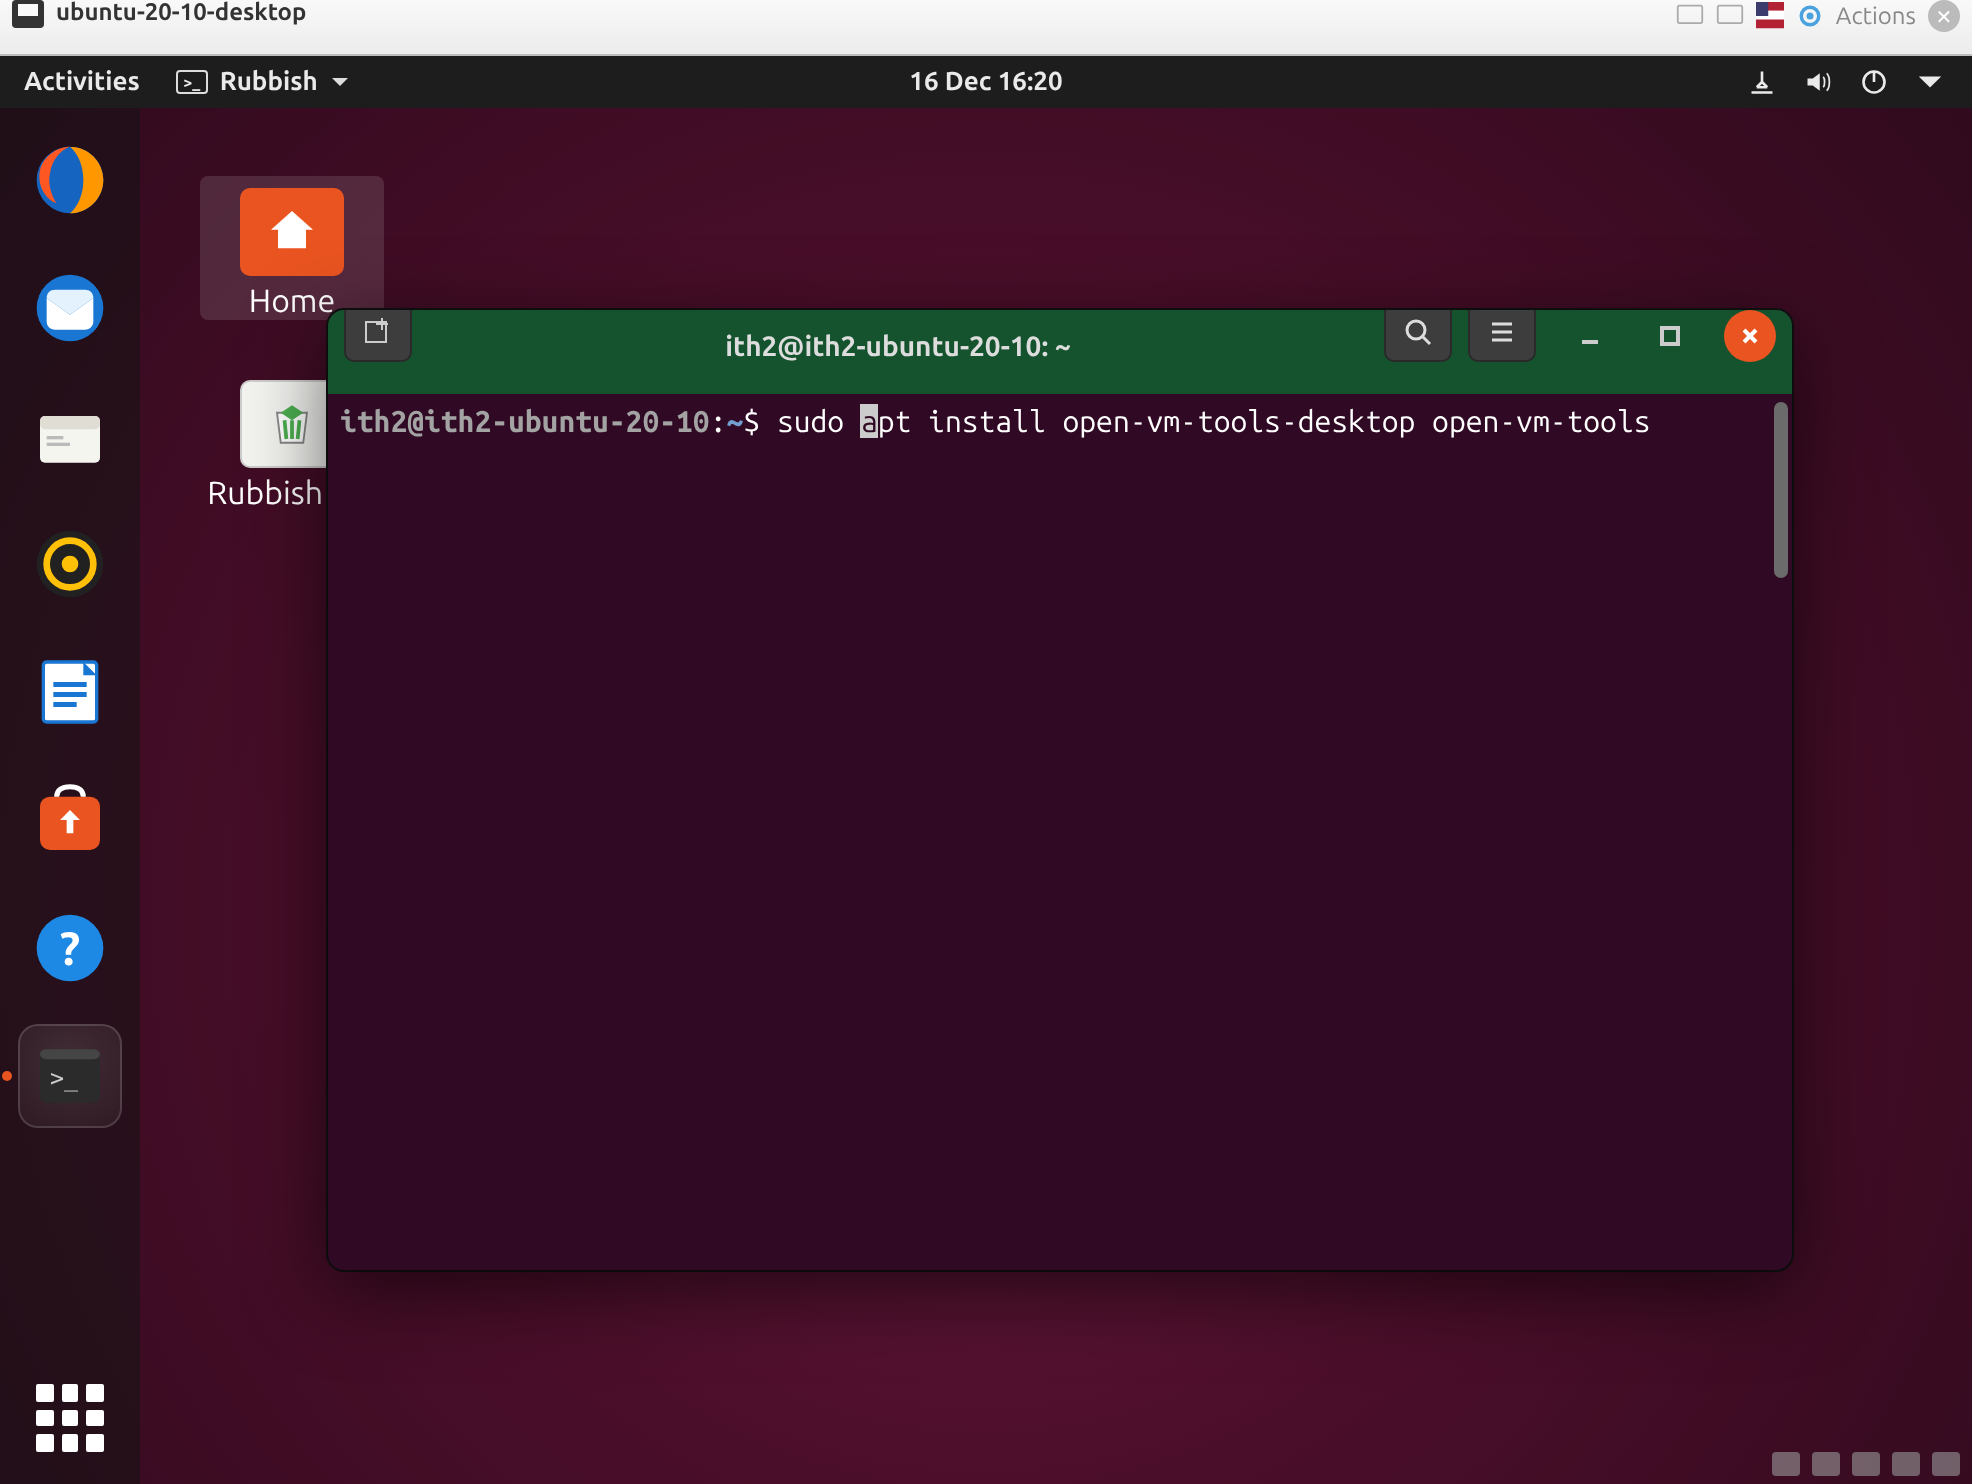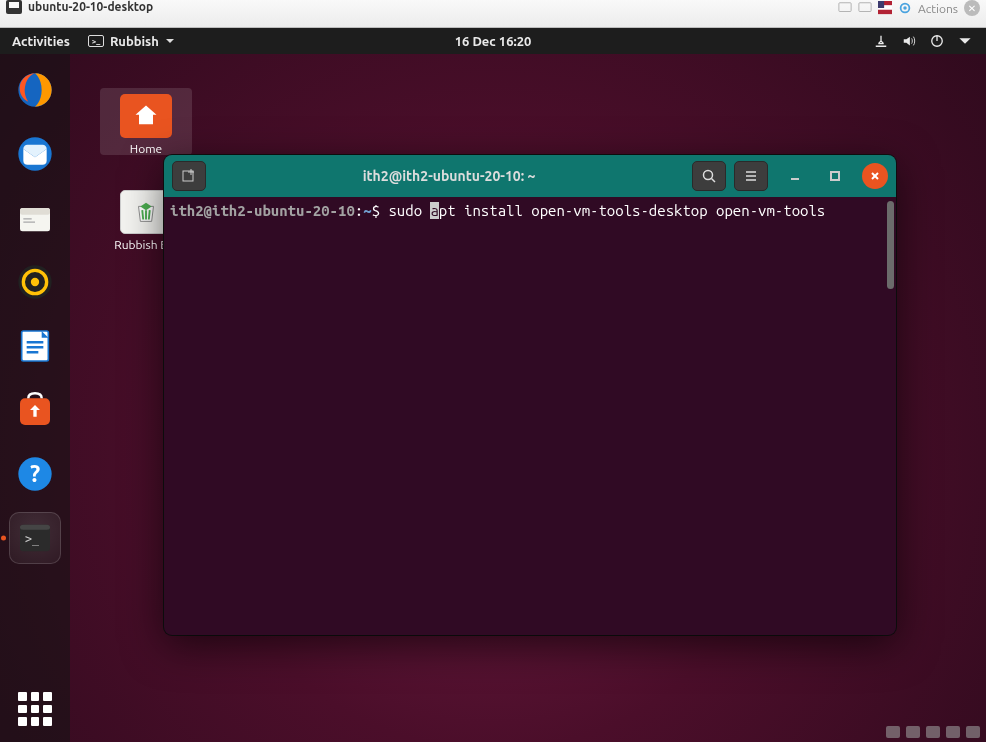--- a/index.html
+++ b/index.html
@@ -28,31 +28,31 @@
   
   .dock { position:absolute; top:26px; bottom:0; left:0; width:70px; background:rgba(20,20,20,0.55); display:flex; flex-direction:column; align-items:center; padding-top:10px; z-index:4; }
   .dock-item { width:52px; height:52px; border-radius:10px; margin-bottom:12px; display:flex; align-items:center; justify-content:center; position:relative; cursor:pointer; }
   .dock-item.active { background: radial-gradient(circle at 50% 35%, rgba(255,255,255,0.12), rgba(255,255,255,0.04)); box-shadow: inset 0 0 0 1px rgba(255,255,255,0.15); }
   .dock-item.active::before { content:''; position:absolute; left:-8px; top:50%; width:5px; height:5px; background:#E95420; border-radius:50%; transform:translateY(-50%); }
   .dock svg { width:40px; height:40px; }
   .apps-grid { margin-top:auto; margin-bottom:16px; width:34px; height:34px; display:grid; grid-template-columns:repeat(3,1fr); grid-template-rows:repeat(3,1fr); gap:4px; cursor:pointer; }
   .apps-grid span { background:#fff; border-radius:1px; }
   
   
-  .desktop-icon { position:absolute; width:92px; text-align:center; color:#fff; font-size:12px; cursor:pointer; }
+  .desktop-icon { position:absolute; width:92px; text-align:center; color:#fff; font-size:16px; cursor:pointer; }
   .desktop-icon.selected { background:rgba(255,255,255,0.12); border-radius:4px; }
   .desktop-icon .icon-box { width:52px; height:44px; margin:6px auto 4px; border-radius:5px; display:flex; align-items:center; justify-content:center; }
   .folder { background:#E95420; }
   .folder svg { width:28px; height:28px; fill:#fff; }
   .trash-box { background:#f3f3f0; border:1px solid #ccc; }
   .trash-box svg { width:30px; height:30px; }
   
   
   .terminal-window { position:absolute; left:164px; top:127px; width:732px; height:480px; background:#300a24; border-radius:8px; box-shadow: 0 10px 40px rgba(0,0,0,0.6), 0 0 0 1px #111; overflow:hidden; z-index:10; }
-  .term-titlebar { height:42px; background:#0f766e; display:flex; align-items:center; padding:0 8px; gap:8px; }
+  .term-titlebar { height:42px; background:#14532d; display:flex; align-items:flex-end; padding:16px 8px; gap:8px; }
   .tb-btn { width:34px; height:30px; border-radius:5px; background:#3d3d3d; border:1px solid #2a2a2a; display:flex; align-items:center; justify-content:center; cursor:pointer; }
   .tb-btn svg { width:16px; height:16px; fill:#ddd; stroke:#ddd; }
   .term-title { flex:1; text-align:center; color:#ddd; font-size:14px; font-weight:bold; }
   .win-btn { width:26px; height:26px; border-radius:50%; display:flex; align-items:center; justify-content:center; cursor:pointer; margin-left:6px; }
   .win-btn.min, .win-btn.max { color:#ddd; }
   .win-btn.close { background:#E95420; }
   .win-btn svg { width:12px; height:12px; stroke:#fff; fill:none; stroke-width:2; }
   .win-btn.min svg, .win-btn.max svg { stroke:#ccc; }
   
   .term-body { position:absolute; top:42px; left:0; right:0; bottom:0; padding:4px 6px; font-family: "Ubuntu Mono","Consolas",monospace; font-size:15px; color:#fff; line-height:1.35; white-space:pre; overflow:hidden; }

